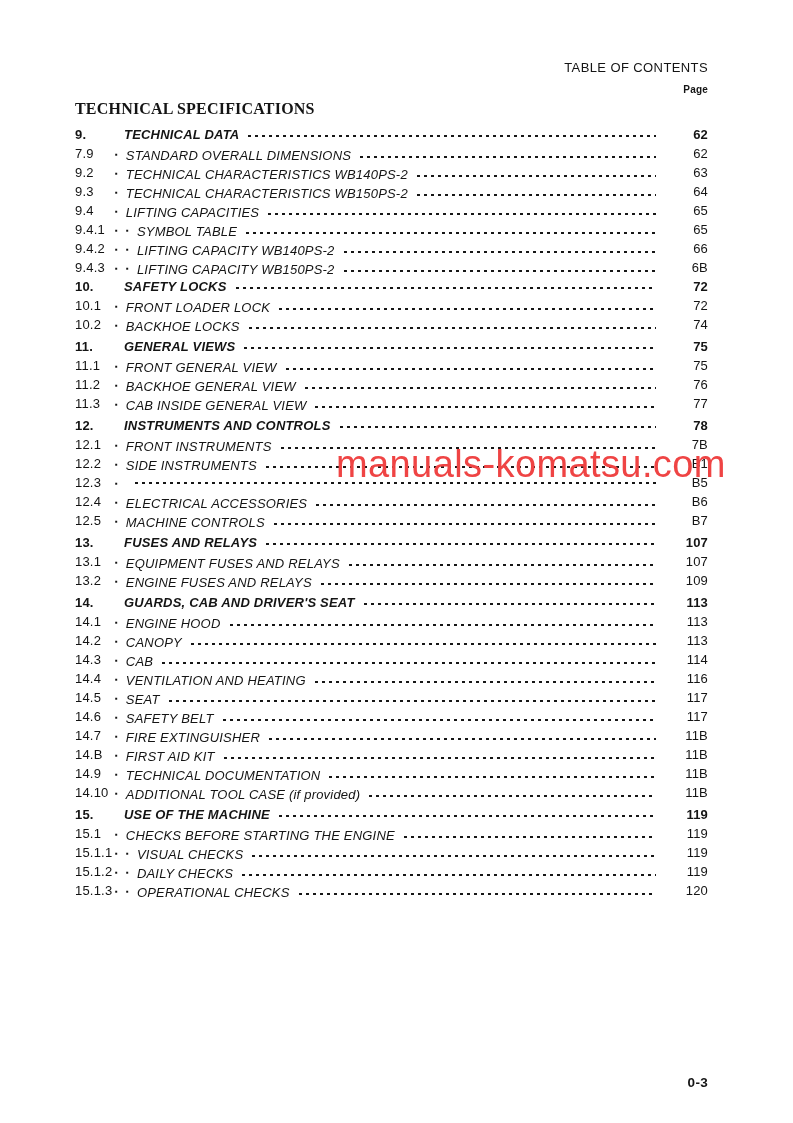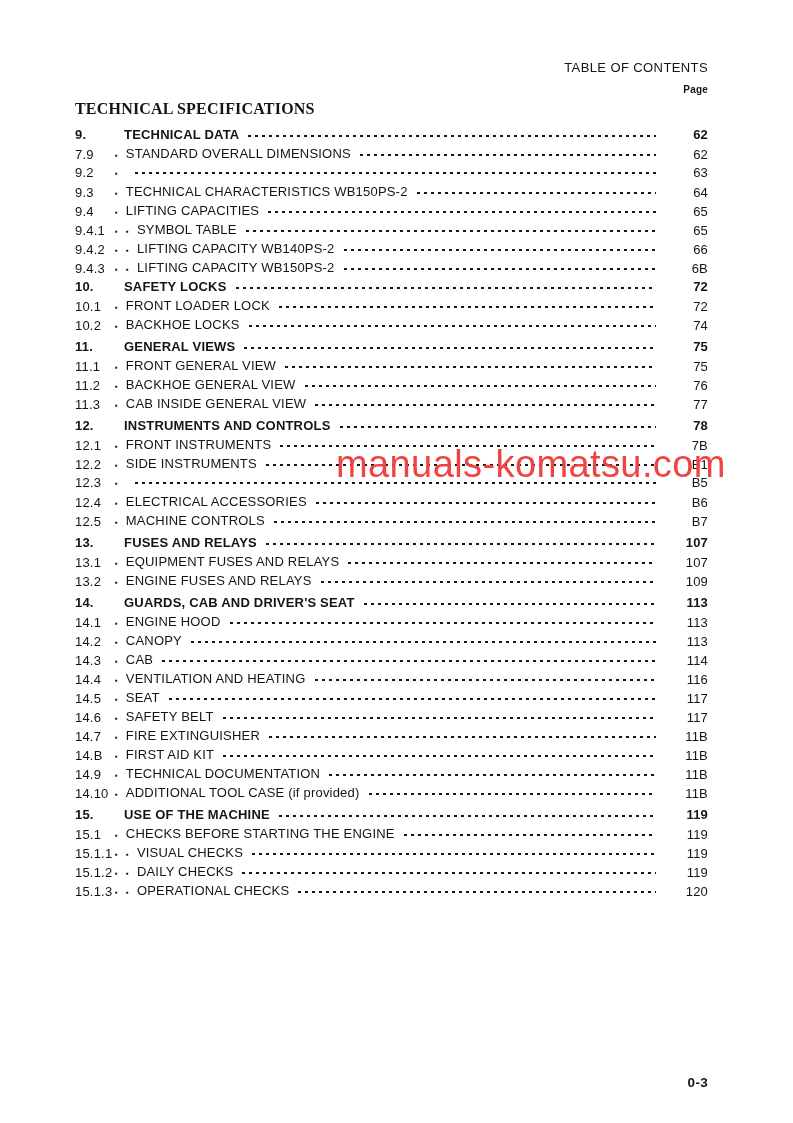--- a/index.html
+++ b/index.html
@@ -47,21 +47,21 @@
     height: 19px;
     font-size: 13px;
     letter-spacing: 0.2px;
     white-space: nowrap;
   }
   .row.bold .num,
   .row.bold .title,
   .row.bold .pagenum { font-weight: bold; }
 
   .num { flex: 0 0 40px; }
-  .entry { flex: 1 1 auto; display: flex; align-items: flex-end; min-width: 0; }
+  .entry { flex: 1 1 auto; display: flex; align-items: center; min-width: 0; font-style: italic; }
   .row.bold .entry { padding-left: 9px; }
 
   .bullets {
     font-size: 8px;
     margin-right: 5px;
     letter-spacing: 3px;
     position: relative;
     top: -1px;
     flex: 0 0 auto;
   }
@@ -128,20 +128,21 @@
               <span class="bullets">▪</span>
               <span class="title">STANDARD OVERALL DIMENSIONS</span>
               <span class="leader"></span>
             </span>
             <span class="pagenum">62</span>
           </div>
           <div class="row">
             <span class="num">9.2</span>
             <span class="entry">
               <span class="bullets">▪</span>
+              <span class="title">TECHNICAL CHARACTERISTICS WB140PS-2</span>
               <span class="leader"></span>
             </span>
             <span class="pagenum">63</span>
           </div>
           <div class="row">
             <span class="num">9.3</span>
             <span class="entry">
               <span class="bullets">▪</span>
               <span class="title">TECHNICAL CHARACTERISTICS WB150PS-2</span>
               <span class="leader"></span>

